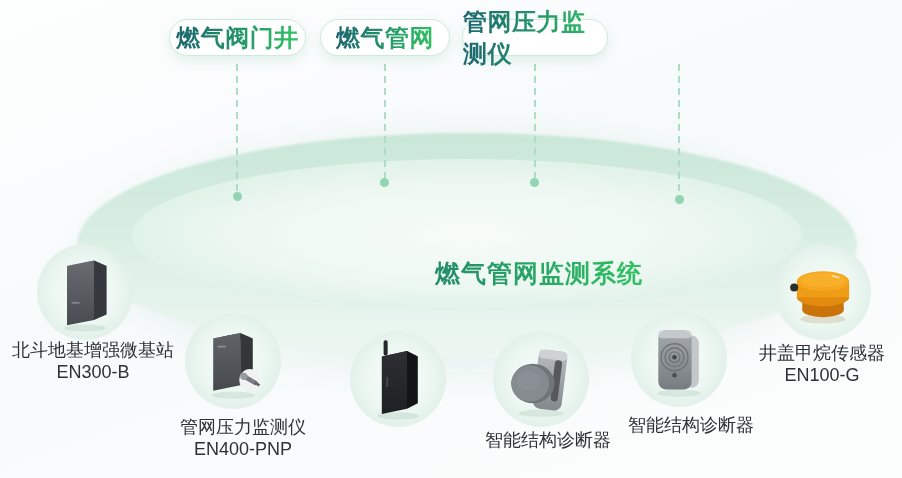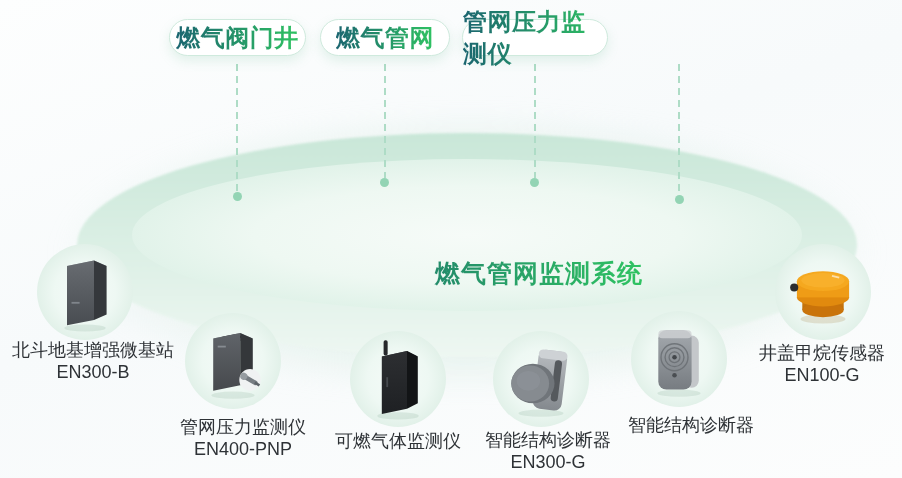--- a/index.html
+++ b/index.html
@@ -197,25 +197,23 @@
 
   <div class="dev-label t1">
     <div>北斗地基增强微基站</div>
     <div>EN300-B</div>
   </div>
   <div class="dev-label t2">
     <div>管网压力监测仪</div>
     <div>EN400-PNP</div>
   </div>
   <div class="dev-label t3">
-    <div>可燃气体监测仪</div>
   </div>
   <div class="dev-label t4">
     <div>智能结构诊断器</div>
-    <div>EN300-G</div>
   </div>
   <div class="dev-label t5">
     <div>智能结构诊断器</div>
   </div>
   <div class="dev-label t6">
     <div>井盖甲烷传感器</div>
     <div>EN100-G</div>
   </div>
 
 </div>

